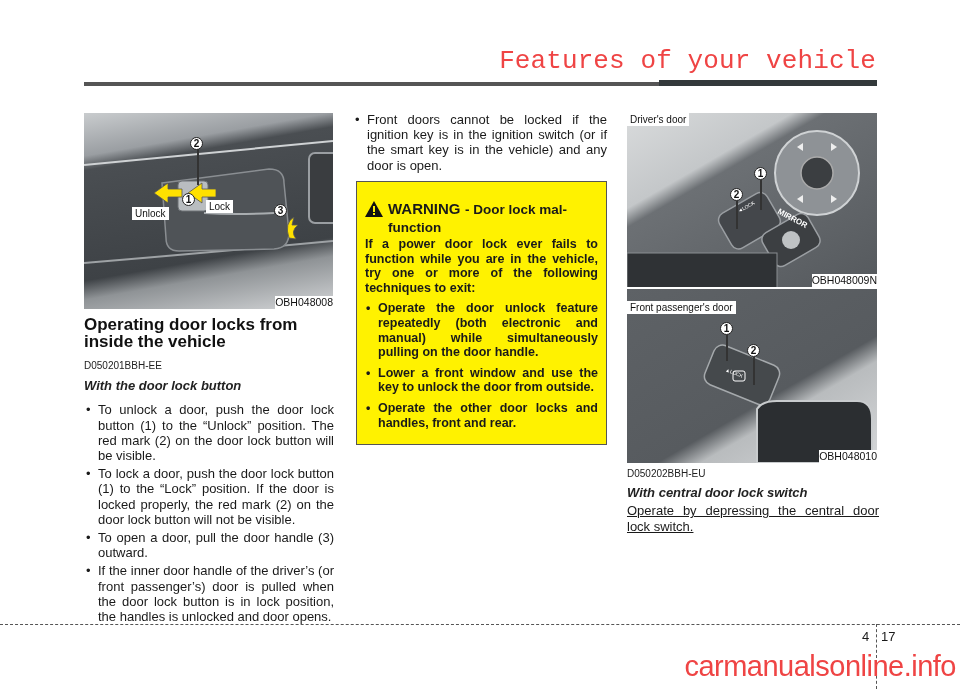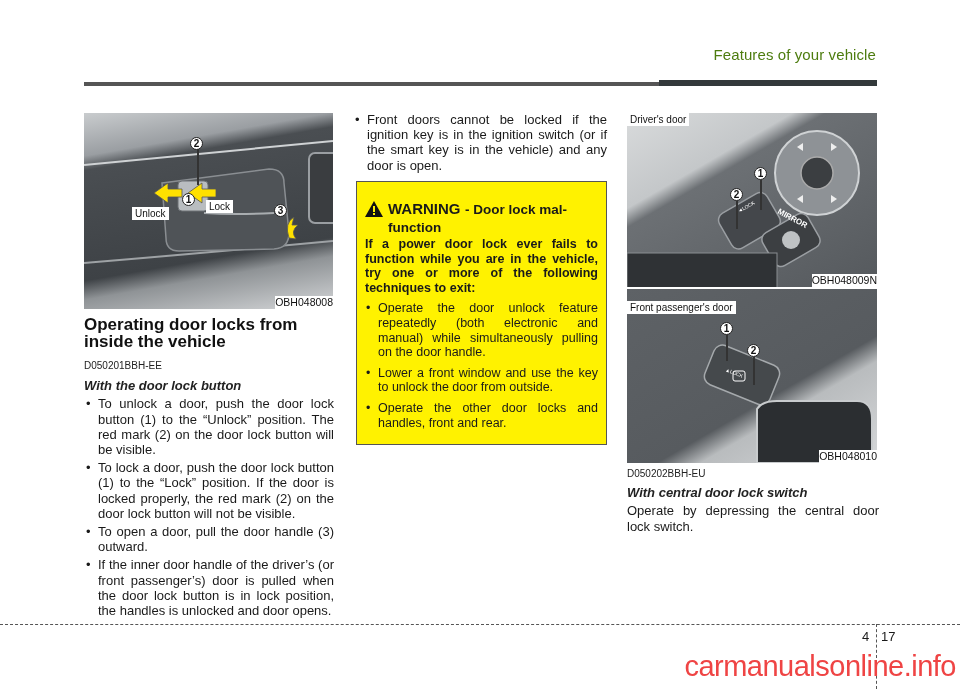--- a/index.html
+++ b/index.html
@@ -1,45 +1,45 @@
 <!DOCTYPE html>
 <html><head>
 <meta charset="utf-8">
 <style>
   * { margin: 0; padding: 0; box-sizing: border-box; }
   html, body { width: 960px; height: 689px; background: #ffffff; overflow: hidden; }
   body { position: relative; font-family: "Liberation Sans", sans-serif; color: #1a1a1a; }
   .header-rule { position: absolute; left: 84px; top: 82px; width: 576px; height: 4px; background: #555; }
   .header-bar { position: absolute; left: 659px; top: 80px; width: 218px; height: 6px; background: #33393b; }
-  .header-title { position: absolute; right: 84px; top: 46px; font-family: Liberation Sans, sans-serif; font-size: 15px; color: #4d7c0f; letter-spacing: 0.1px; }
+  .header-title { position: absolute; right: 84px; top: 46px; font-family: Liberation Mono, monospace; font-size: 26px; color: #ef4444; letter-spacing: 0.1px; }
 
   
   .figure { position: absolute; background: #5a5d60; overflow: hidden; }
   .fig-label { position: absolute; background: #fff; font-size: 10px; color: #111; padding: 1px 3px; line-height: 11px; }
   .fig-code { position: absolute; right: 0; bottom: 0; background: #fff; font-size: 10.5px; color: #111; padding: 1px 0; line-height: 11px; }
   .callout { position: absolute; width: 13px; height: 13px; border-radius: 50%; background: #fff; border: 1px solid #222; font-size: 10px; line-height: 11px; text-align: center; color: #111; font-weight: bold; }
   .leader { position: absolute; width: 2px; background: #fff; border-left: 0.5px solid #333; border-right: 0.5px solid #333; }
 
   
   .col { position: absolute; font-size: 13px; line-height: 15.2px; }
   .h-section { font-weight: bold; font-size: 17px; line-height: 17px; color: #111; }
   .code { font-size: 10px; color: #222; margin-top: 8px; }
   .h-sub { font-weight: bold; font-style: italic; font-size: 13px; color: #222; margin-top: 5px; }
-  ul.bullets { list-style: none; margin-top: 3px; }
+  ul.bullets { list-style: none; margin-top: 9px; }
   ul.bullets li { position: relative; padding-left: 14px; text-align: justify; margin-bottom: 3px; }
   ul.bullets li::before { content: "•"; position: absolute; left: 2px; top: 0; }
 
   .warning { position: absolute; left: 356px; top: 181px; width: 251px; height: 264px; background: #fff200; border: 1px solid #555; padding: 18px 8px; }
   .warn-title { display: flex; align-items: flex-start; font-weight: bold; }
   .warn-title .tri { margin-right: 5px; margin-top: 1px; }
   .warn-title .wt1 { font-size: 15px; line-height: 16px; }
   .warn-title .wt2 { font-size: 13.5px; line-height: 16px; }
   .warn-body { font-weight: bold; font-size: 12.5px; line-height: 14.6px; margin-top: 1px; text-align: justify; }
   .warn-list { list-style: none; margin-top: 3px; }
-  .warn-list li { position: relative; padding-left: 13px; font-weight: normal; font-size: 12.5px; line-height: 14.6px; text-align: justify; margin-bottom: 5px; margin-top: 6px; }
+  .warn-list li { position: relative; padding-left: 13px; font-weight: bold; font-size: 12.5px; line-height: 14.6px; text-align: justify; margin-bottom: 5px; margin-top: 6px; }
   .warn-list li::before { content: "•"; position: absolute; left: 1px; }
 
   
   .footer-rule { position: absolute; left: 0; top: 624px; width: 960px; border-top: 1px dashed #555; }
   .footer-vrule { position: absolute; left: 876px; top: 624px; height: 65px; border-left: 1px dashed #555; }
   .pg-chapter { position: absolute; left: 862px; top: 629px; font-size: 13px; }
   .pg-num { position: absolute; left: 881px; top: 629px; font-size: 13px; }
   .watermark { position: absolute; right: 4px; top: 650px; font-size: 29px; color: #ef4444; letter-spacing: -0.5px; }
 </style>
 </head>
@@ -144,20 +144,20 @@
   <div class="callout" style="left:93px; top:33px;">1</div>
   <div class="leader" style="left:126px; top:68px; height:28px;"></div>
   <div class="callout" style="left:120px; top:55px;">2</div>
   <div class="fig-label" style="left:0; top:12px;">Front passenger's door</div>
   <div class="fig-code">OBH048010</div>
 </div>
 
 <div class="col" style="left:627px; top:466px; width:252px;">
   <div class="code" style="margin-top:0;">D050202BBH-EU</div>
   <div class="h-sub" style="margin-top:4px;">With central door lock switch</div>
-  <div style="text-align:justify; margin-top:3px;">Operate by depressing the central door lock switch.</div>
+  <div style="text-align:justify; margin-top:3px;text-decoration:underline;">Operate by depressing the central door lock switch.</div>
 </div>
 
 <div class="footer-rule"></div>
 <div class="footer-vrule"></div>
 <div class="pg-chapter">4</div>
 <div class="pg-num">17</div>
 <div class="watermark">carmanualsonline.info</div>
 
 </body></html>

